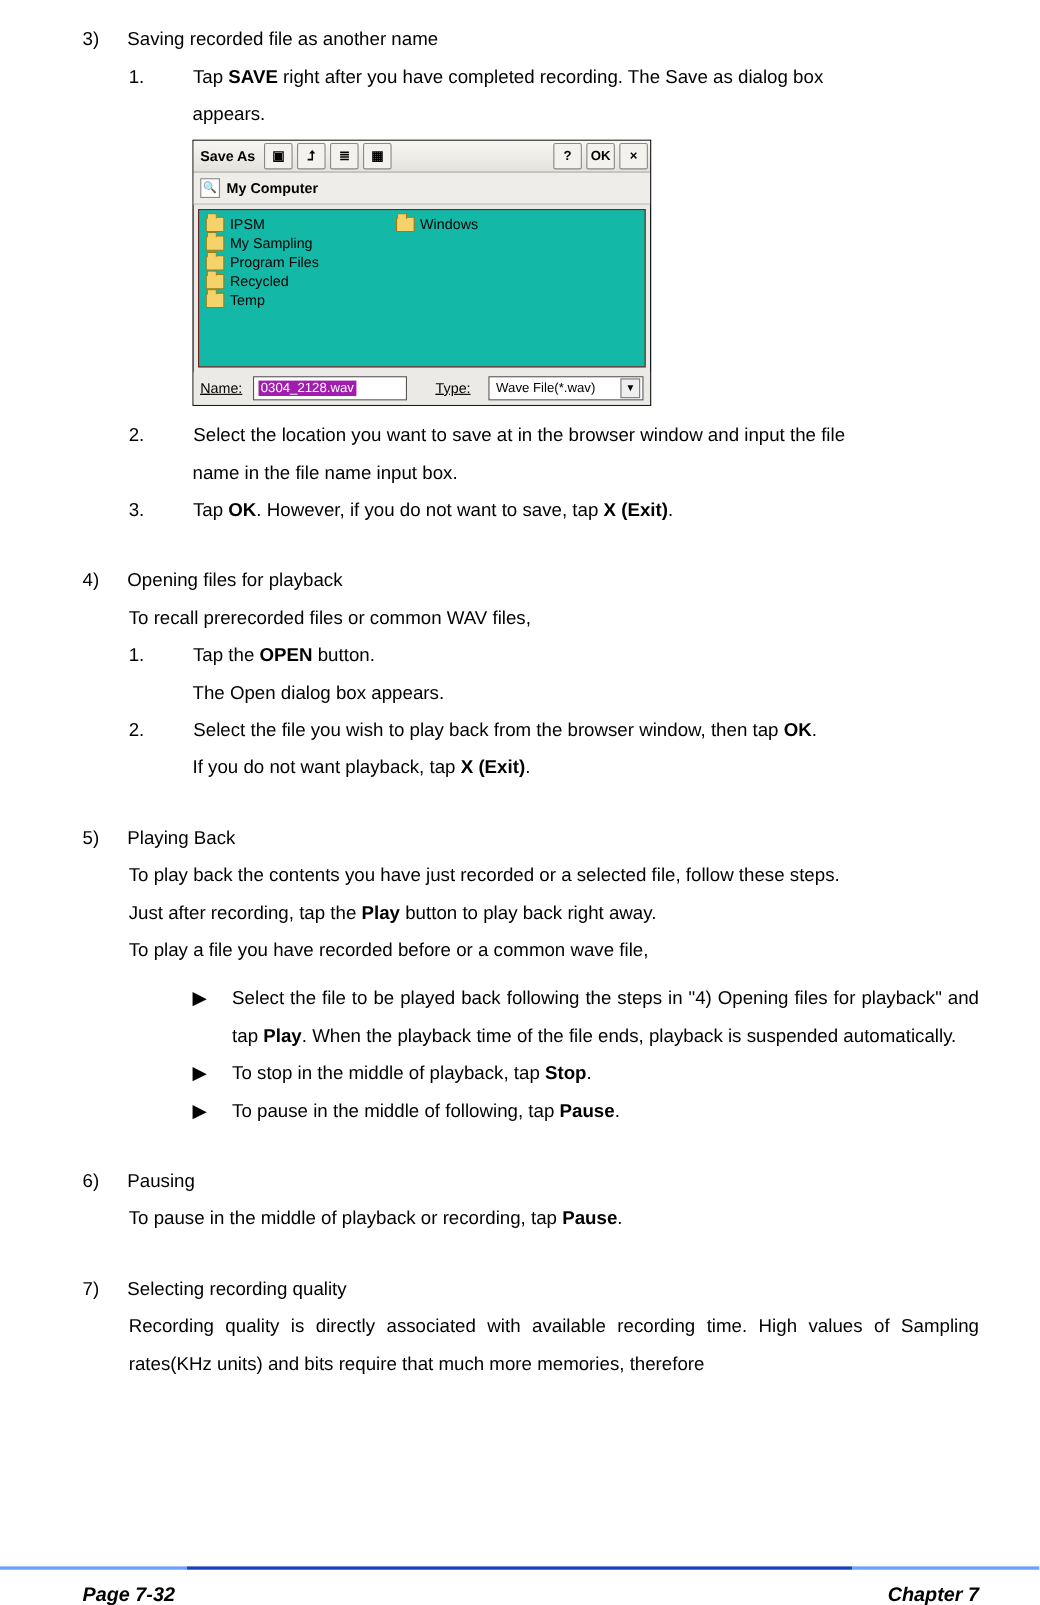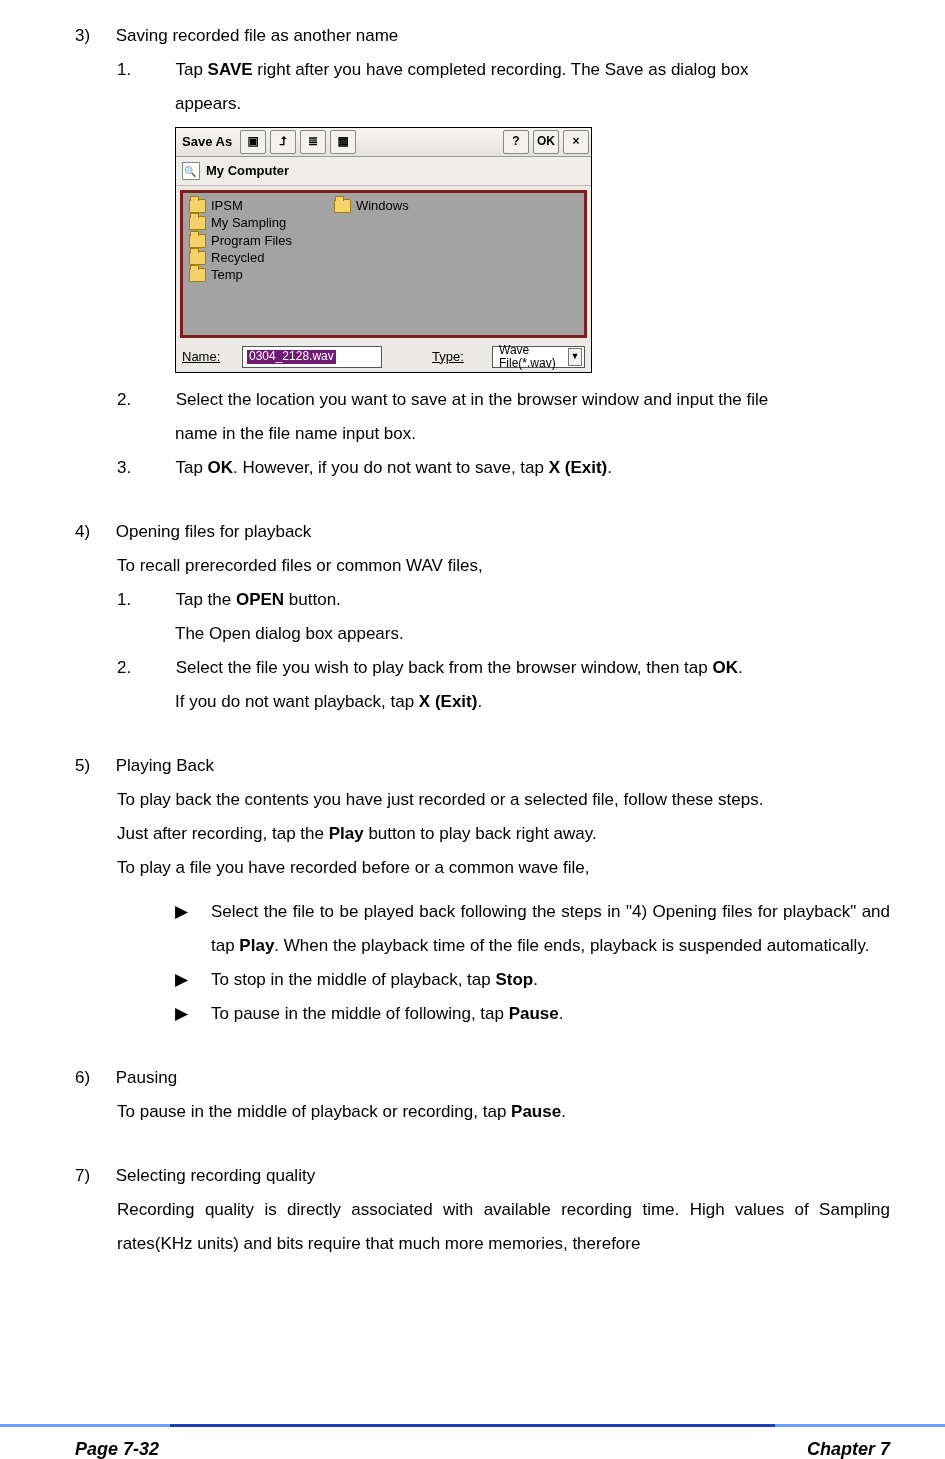--- a/index.html
+++ b/index.html
@@ -18,29 +18,29 @@
   .spacer-sm{height:10px}
 
   
   .dialog{margin:6px 0 10px 100px;width:415px;border:1px solid #000;background:#eceae6;font-family:Tahoma,Arial,sans-serif;font-size:13px;line-height:1.1}
   .titlebar{display:flex;align-items:center;background:linear-gradient(#f8f6f2,#e4e2dc);border-bottom:1px solid #999;height:28px}
   .titlebar .ttl{font-weight:bold;padding:0 6px}
   .tb-btn{width:24px;height:22px;border:1px solid #888;background:#f4f2ee;margin:0 2px;display:flex;align-items:center;justify-content:center;font-size:12px;font-weight:bold;border-radius:2px}
   .tb-grow{flex:1}
   .crumb{display:flex;align-items:center;gap:6px;height:24px;padding:2px 6px;background:#efede9;border-bottom:1px solid #bbb;font-weight:bold}
   .crumb .ico{width:16px;height:16px;border:1px solid #888;background:#fff;display:inline-flex;align-items:center;justify-content:center;font-size:10px}
-  .browser{height:130px;background:#a3a3a3;border:3px solid #7f1d1d;margin:4px;padding:6px;display:flex;gap:42px}
+  .browser{height:130px;background:#14b8a6;border:1px solid #7f1d1d;margin:4px;padding:6px;display:flex;gap:70px}
   .col{display:flex;flex-direction:column;gap:3px}
   .folder{display:flex;align-items:center;gap:5px;font-size:13px}
   .fico{width:15px;height:12px;background:#f5d36a;border:1px solid #a07b10;border-radius:1px;position:relative}
   .fico:before{content:"";position:absolute;top:-4px;left:0;width:7px;height:4px;background:#f5d36a;border:1px solid #a07b10;border-bottom:none;border-radius:1px 1px 0 0}
-  .frow{display:flex;align-items:center;gap:16px;padding:4px 6px;background:#eceae6}
+  .frow{display:flex;align-items:center;gap:4px;padding:4px 6px;background:#eceae6}
   .frow .lbl{width:44px;text-decoration:underline}
   .txtin{flex:0 0 130px;height:20px;border:1px solid #555;background:#fff;padding:0 4px;display:flex;align-items:center;font-size:12px}
-  .sel{color:#fff;background:#701a75;padding:0 2px}
+  .sel{color:#fff;background:#a21caf;padding:0 2px}
   .ddl{flex:1;height:20px;border:1px solid #555;background:#fff;display:flex;align-items:center;justify-content:space-between;padding:0 2px 0 6px;font-size:12px}
   .dd-arrow{width:16px;height:16px;border:1px solid #777;background:#efefef;display:flex;align-items:center;justify-content:center;font-size:9px}
 
   
   .footer{position:absolute;bottom:8px;left:0;right:0}
   .rule{height:3px;width:100%;background:linear-gradient(90deg,#6aa0ff 0 18%,#1a3fba 18% 82%,#6aa0ff 82% 100%);}
   .fline{display:flex;justify-content:space-between;padding:4px 55px 0 75px;font-weight:bold;font-style:italic;font-size:18px;color:#000000}
   .just{text-align:justify}
 </style>
 </head>

